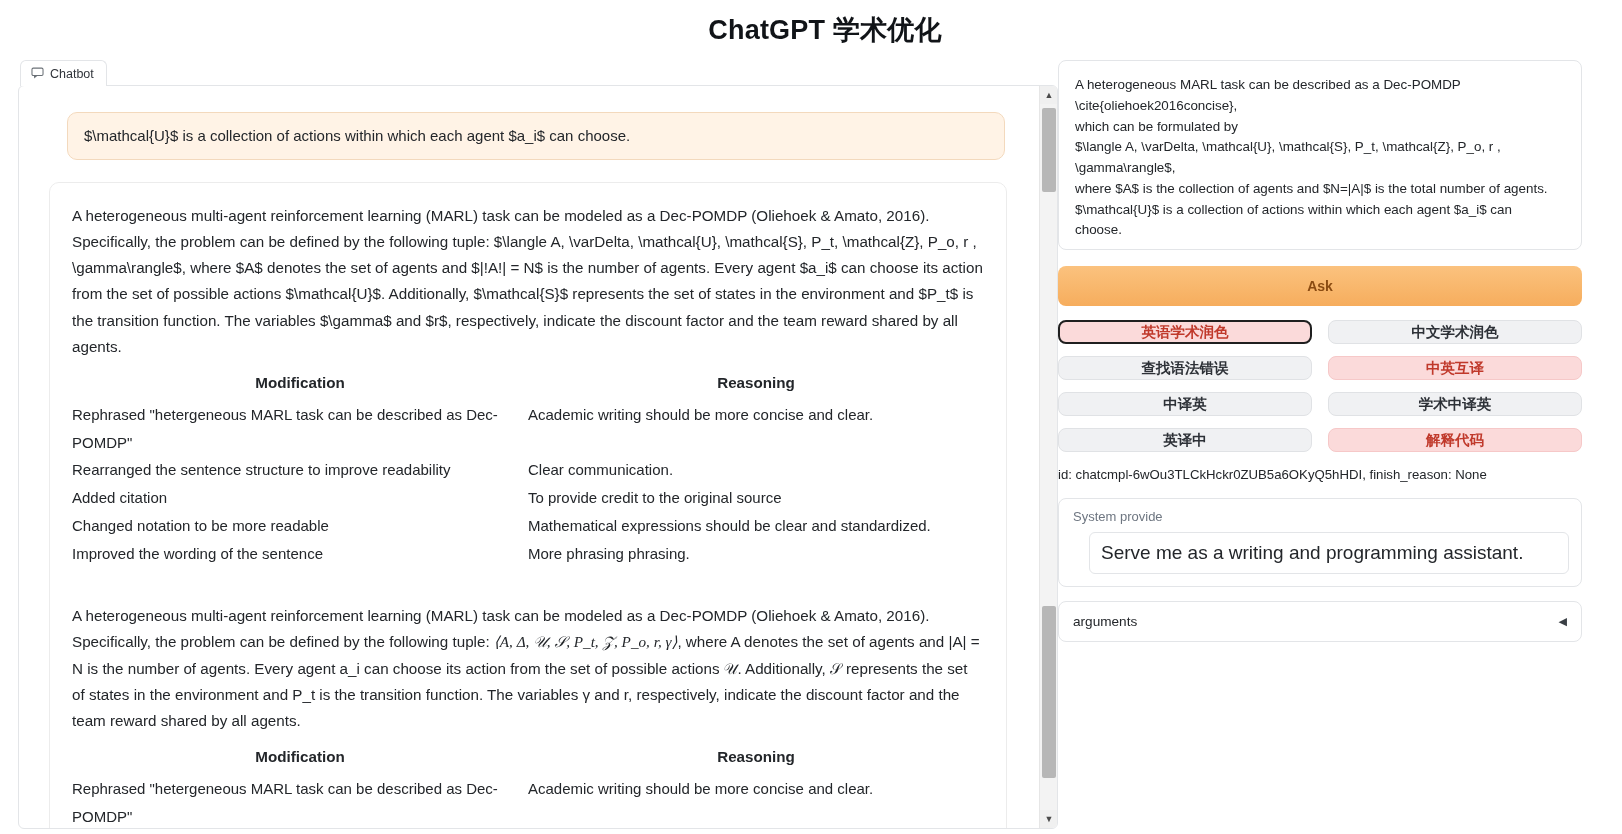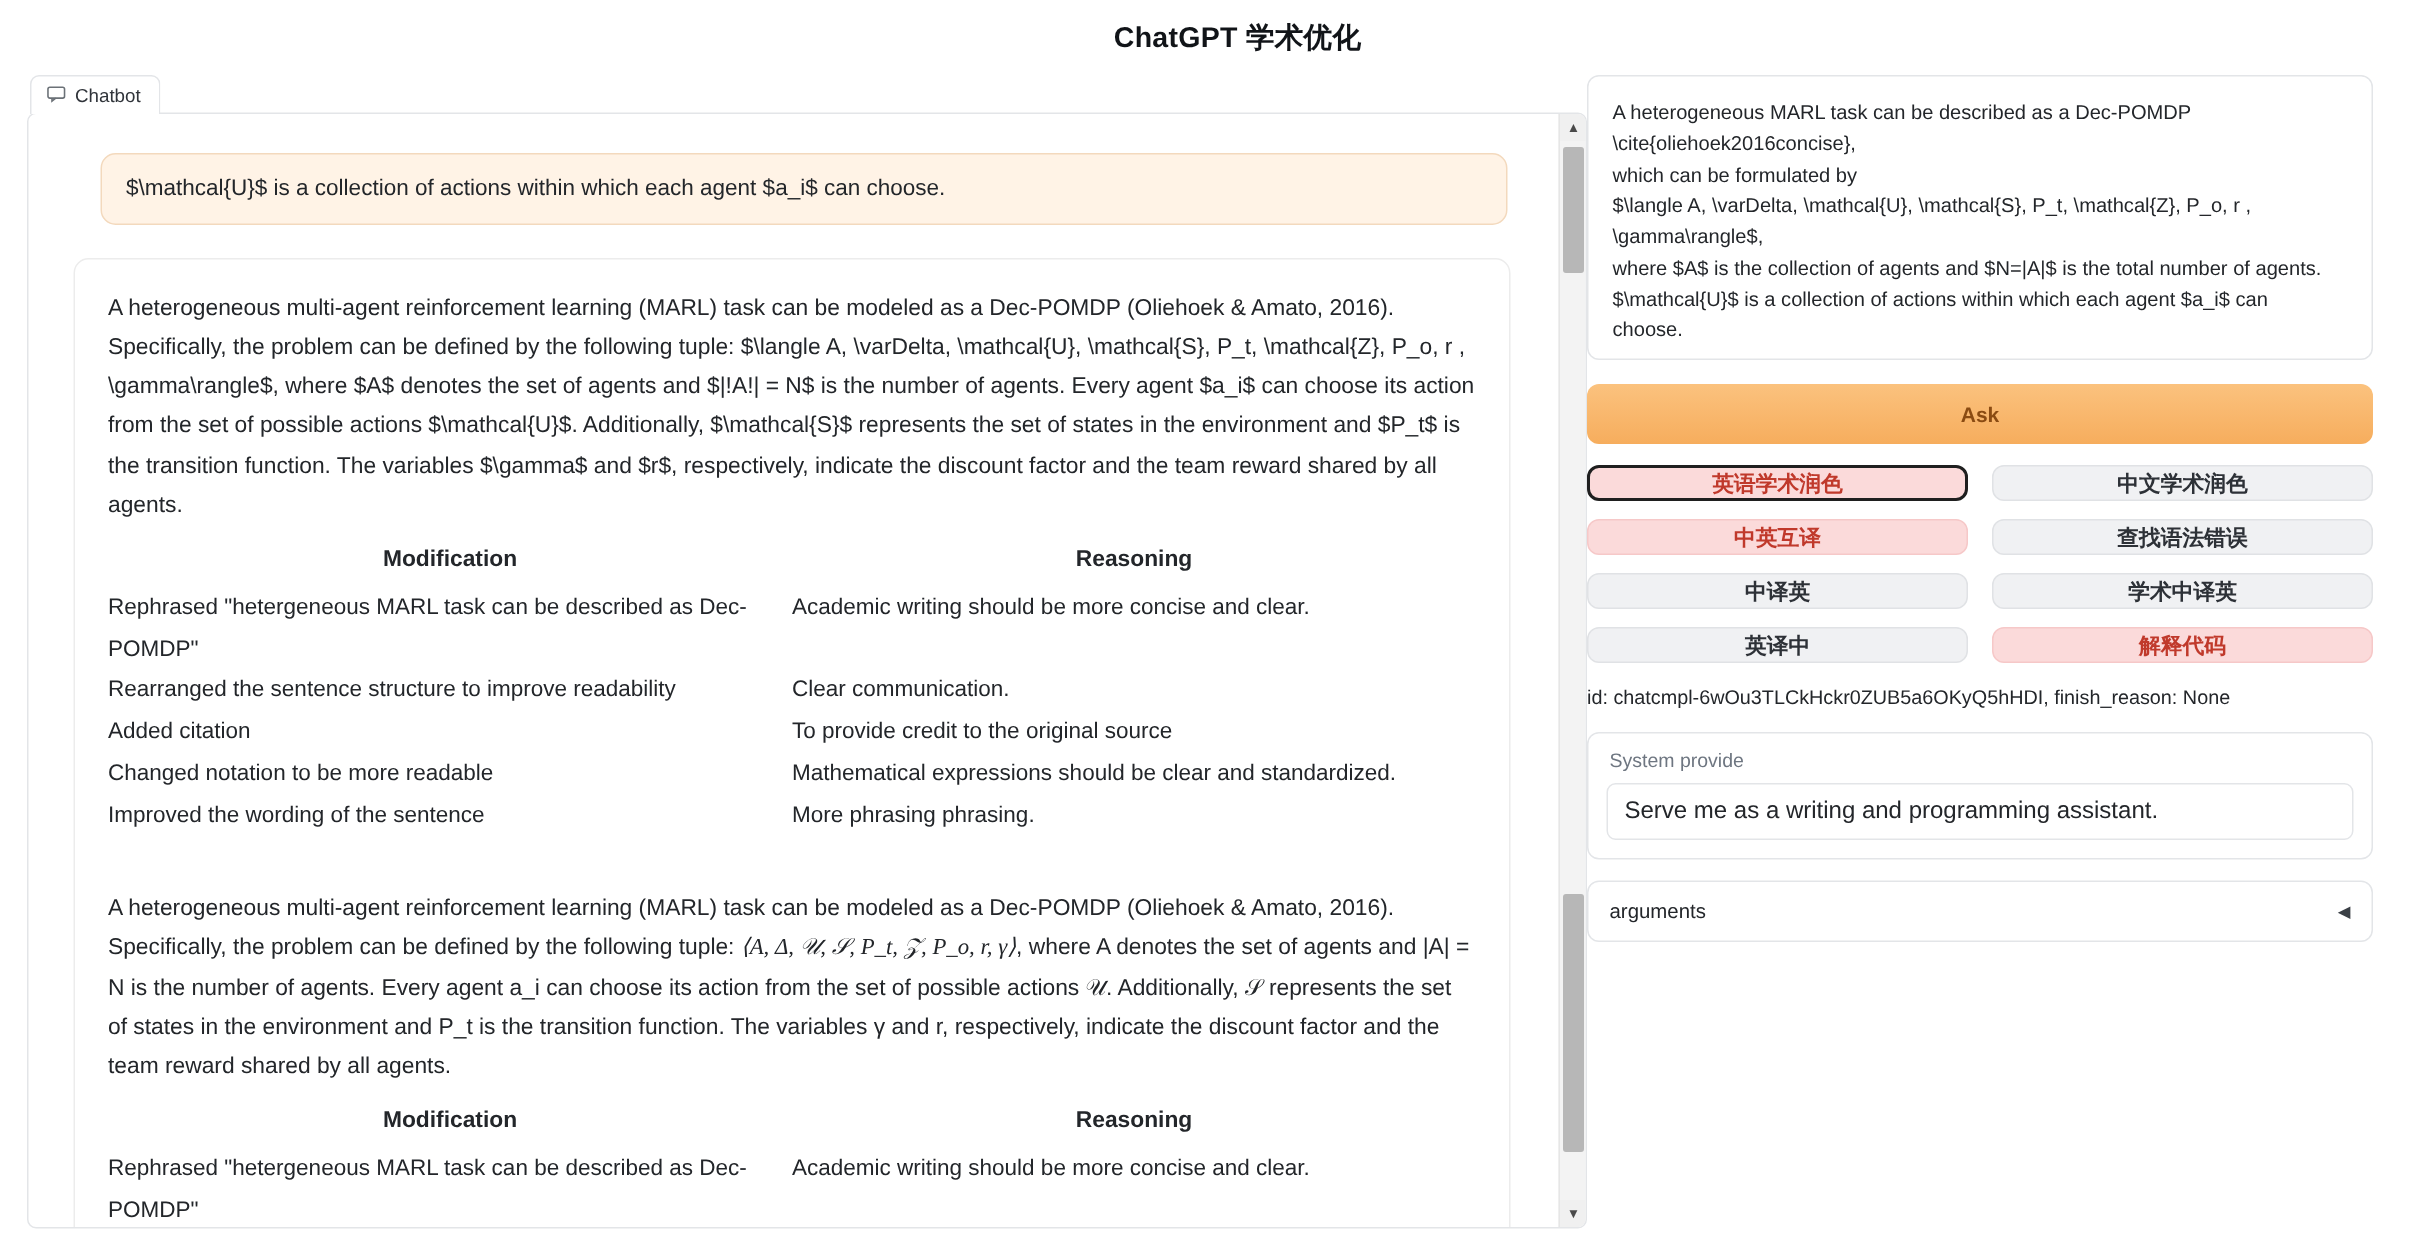--- a/index.html
+++ b/index.html
@@ -9,21 +9,21 @@
     background: #ffffff;
     font-family: "Liberation Sans", sans-serif;
     color: #1f2328;
     overflow: hidden;
   }
   #app { position: relative; width: 1622px; height: 834px; }
 
   
   .page-title {
     text-align: center;
-    font-size: 19px;
+    font-size: 27px;
     font-weight: bold;
     letter-spacing: .2px;
     padding-top: 12px;
     color: #111418;
     padding-left: 28px;
   }
 
   
   .body-wrap {
     display: flex;
@@ -214,22 +214,23 @@
     font-size: 13px;
     color: #6e7681;
     margin-bottom: 8px;
     padding-left: 2px;
   }
   .sys-field {
     border: 1px solid #e3e5e8;
     border-radius: 6px;
     background: #fff;
     padding: 9px 11px;
-    font-size: 16px;
-    color: #23262a;
+    font-size: 19px;
+    color: #23262a;
+    margin-left: 18px;
   }
 
   .acc-box {
     margin-top: 14px;
     border: 1px solid #e3e5e8;
     border-radius: 8px;
     background: #fff;
     padding: 12px 14px;
     display: flex;
     align-items: center;
@@ -337,22 +338,22 @@
 \gamma\rangle$,
 where $A$ is the collection of agents and $N=|A|$ is the total number of agents.
 $\mathcal{U}$ is a collection of actions within which each agent $a_i$ can
 choose.</div>
 
       <button class="ask-btn">Ask</button>
 
       <div class="btn-grid">
         <button class="gbtn selected">英语学术润色</button>
         <button class="gbtn">中文学术润色</button>
+        <button class="gbtn">查找语法错误</button>
         <button class="gbtn pink">中英互译</button>
-        <button class="gbtn">查找语法错误</button>
         <button class="gbtn">中译英</button>
         <button class="gbtn">学术中译英</button>
         <button class="gbtn">英译中</button>
         <button class="gbtn pink">解释代码</button>
       </div>
 
       <div class="meta-line">id: chatcmpl-6wOu3TLCkHckr0ZUB5a6OKyQ5hHDI, finish_reason: None</div>
 
       <div class="sys-box">
         <div class="sys-label">System provide</div>

